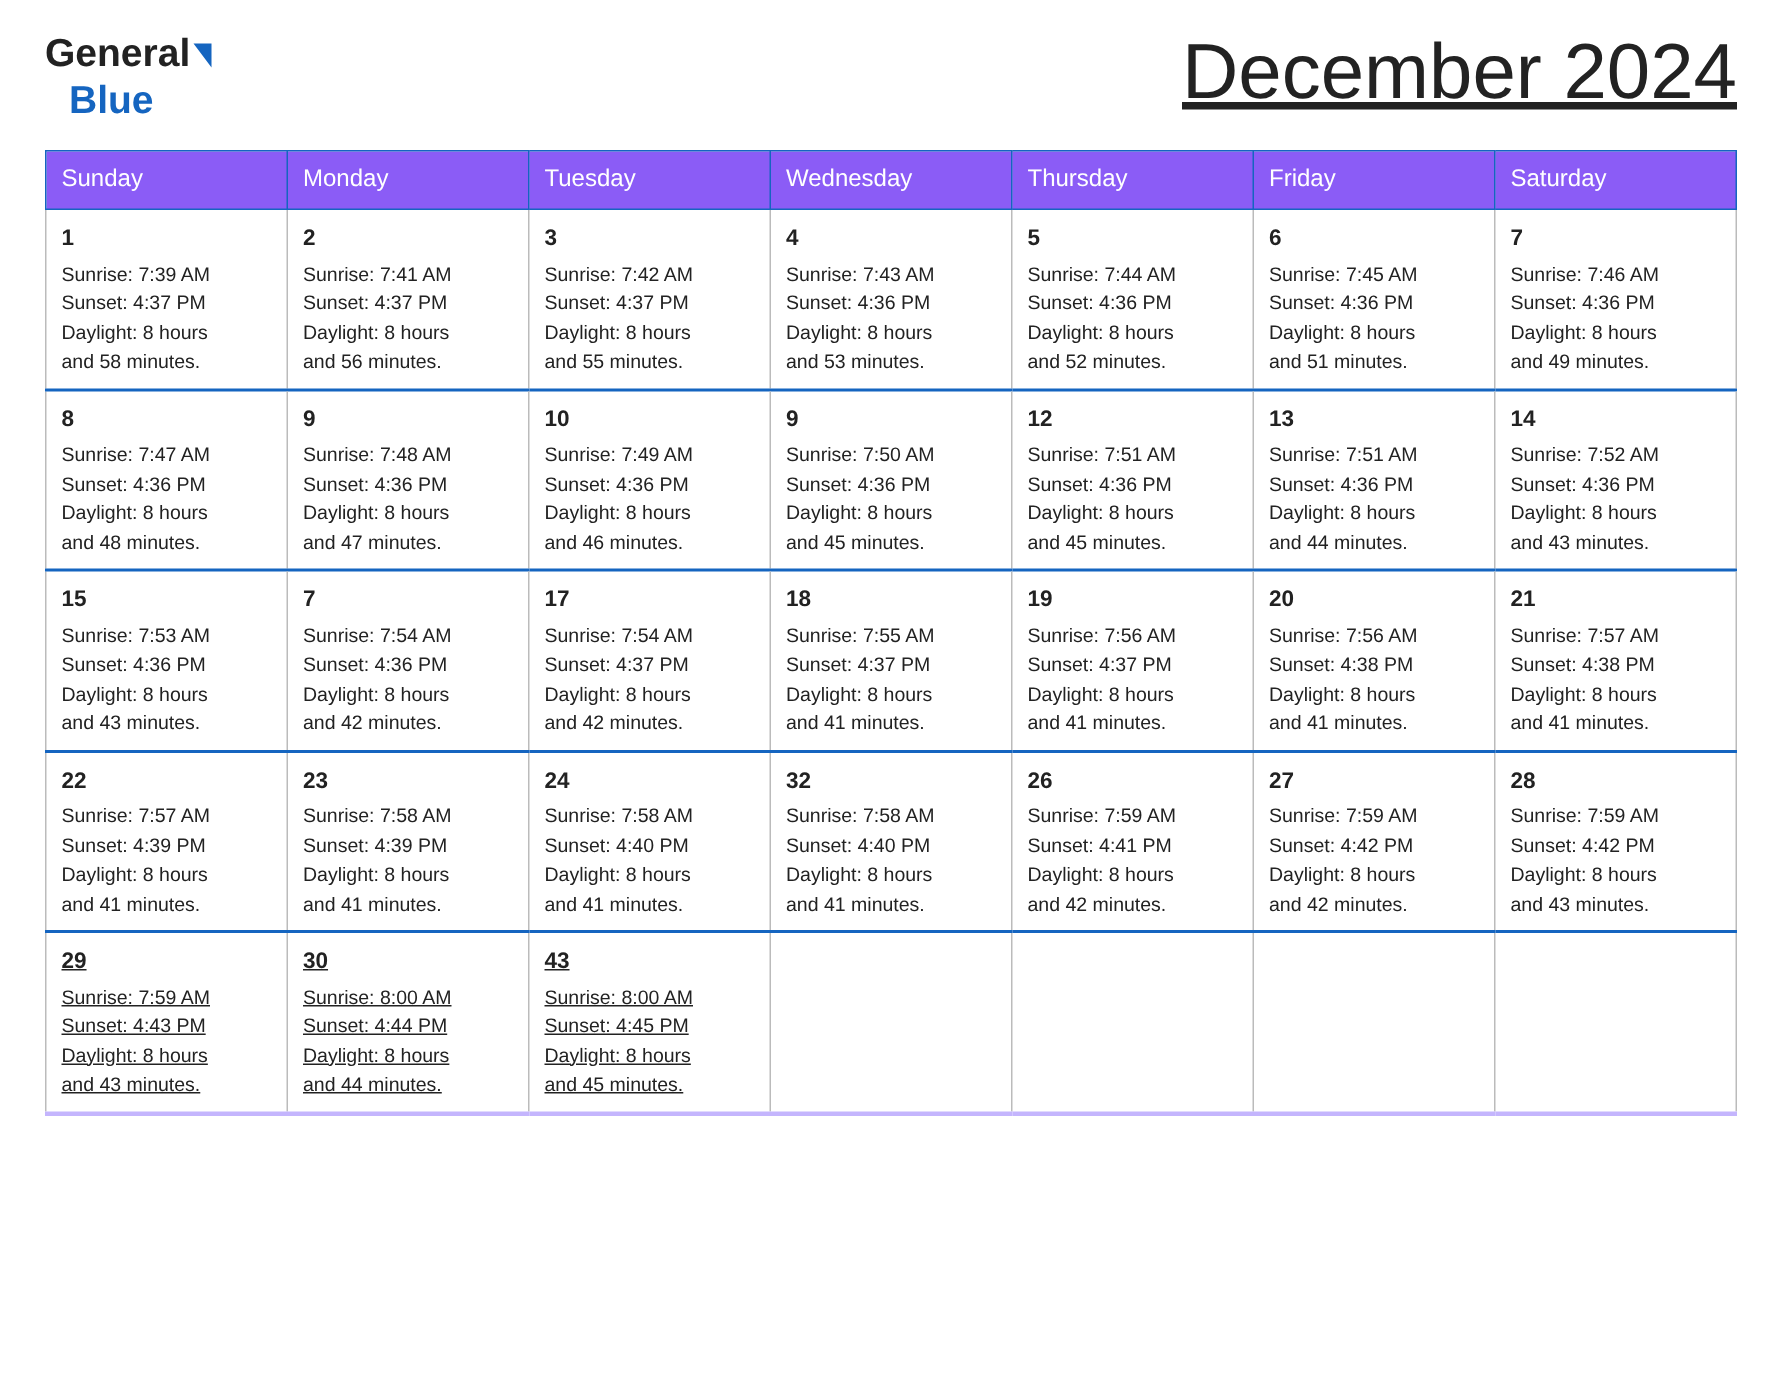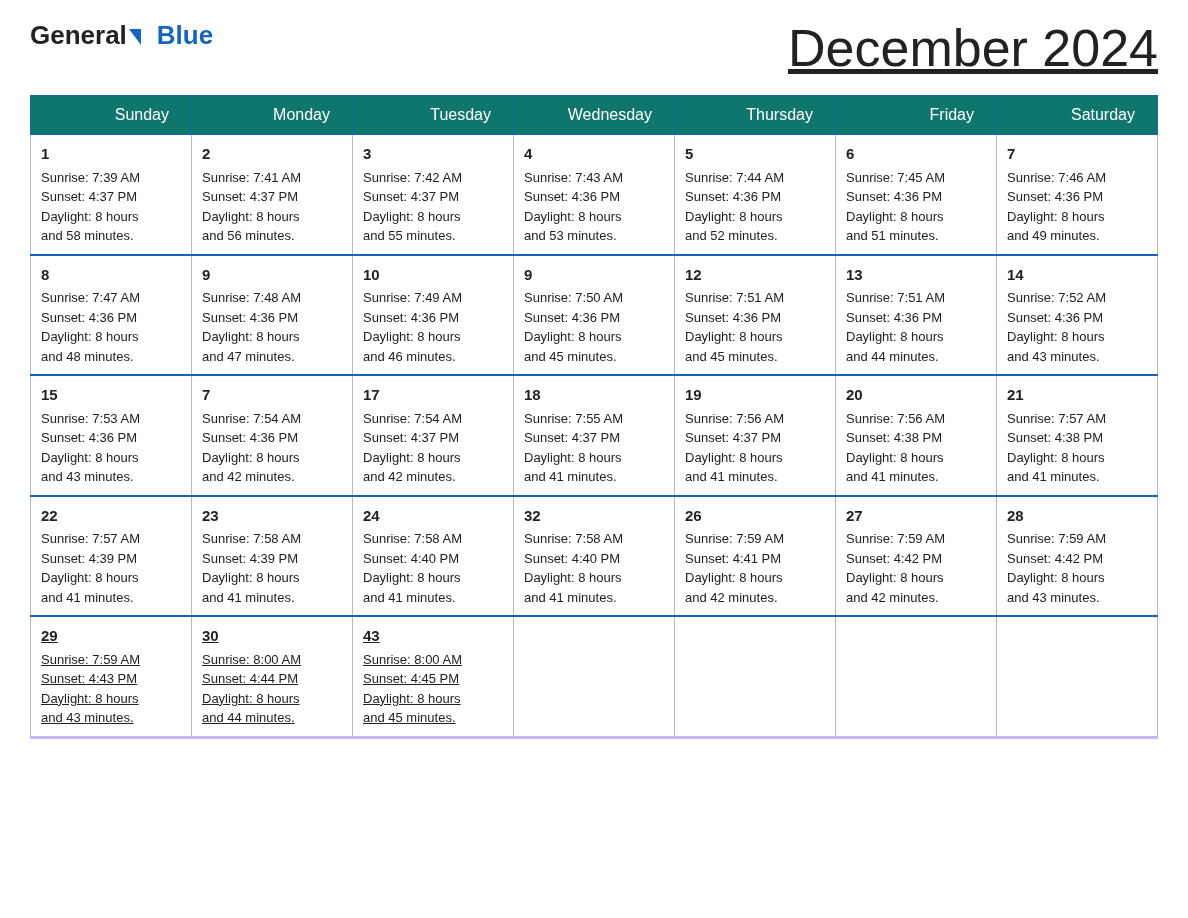--- a/index.html
+++ b/index.html
@@ -12,21 +12,21 @@
       padding: 20px 30px;
     }
     .header {
       display: flex;
       justify-content: space-between;
       align-items: flex-start;
       margin-bottom: 18px;
     }
     .logo {
       display: flex;
-      flex-direction: row;
+      flex-direction: column;
       align-items: flex-start;
     }
     .title-area {
       text-align: right;
     }
     .month-title {
       font-size: 52px;
       font-weight: 400;
       color: #222;
       line-height: 1.1;
@@ -36,26 +36,26 @@
       font-size: 22px;
       color: #444;
       margin-top: 4px;
     }
     table {
       width: 100%;
       border-collapse: collapse;
       table-layout: fixed;
     }
     th {
-      background-color: #0f766e;
+      background-color: #8b5cf6;
       color: #fff;
       font-size: 16px;
       font-weight: normal;
-      padding: 10px 22px;
-      text-align: right;
+      padding: 10px 10px;
+      text-align: left;
       border: 1px solid #1565c0;
     }
     td {
       vertical-align: top;
       padding: 8px 10px;
       border: 1px solid #bbb;
       font-size: 13px;
       line-height: 1.5;
       height: 110px;
     }

